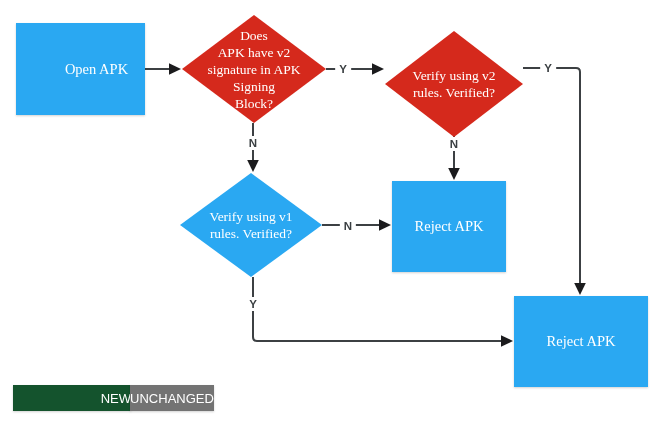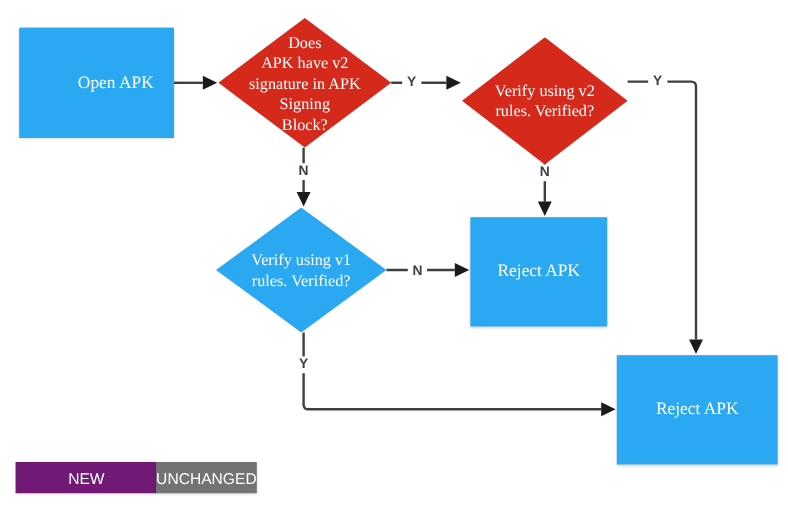--- a/index.html
+++ b/index.html
@@ -62,21 +62,21 @@
   .lbl-y3 { left: 253px; top: 304px; }
   .legend-item {
     position: absolute;
     display: flex;
     align-items: center;
     justify-content: center;
     color: #ffffff;
     font-size: 13px;
     box-shadow: 0 1px 2px rgba(0,0,0,0.18);
   }
-  .legend-new       { left: 13px;  top: 385px; width: 118px; height: 26px; background: #701a75; }
+  .legend-new       { left: 13px;  top: 385px; width: 118px; height: 26px; background: #14532d; justify-content: flex-end; }
   .legend-unchanged { left: 130px; top: 385px; width: 84px; height: 26px; background: #737373; }
 </style>
 </head>
 <body>
 
 <div class="canvas">
 
   <svg class="wires" viewBox="0 0 657 427" xmlns="http://www.w3.org/2000/svg">
     <g stroke="#3c4043" stroke-width="2" fill="none">
       <path d="M145 69 H169"></path>

